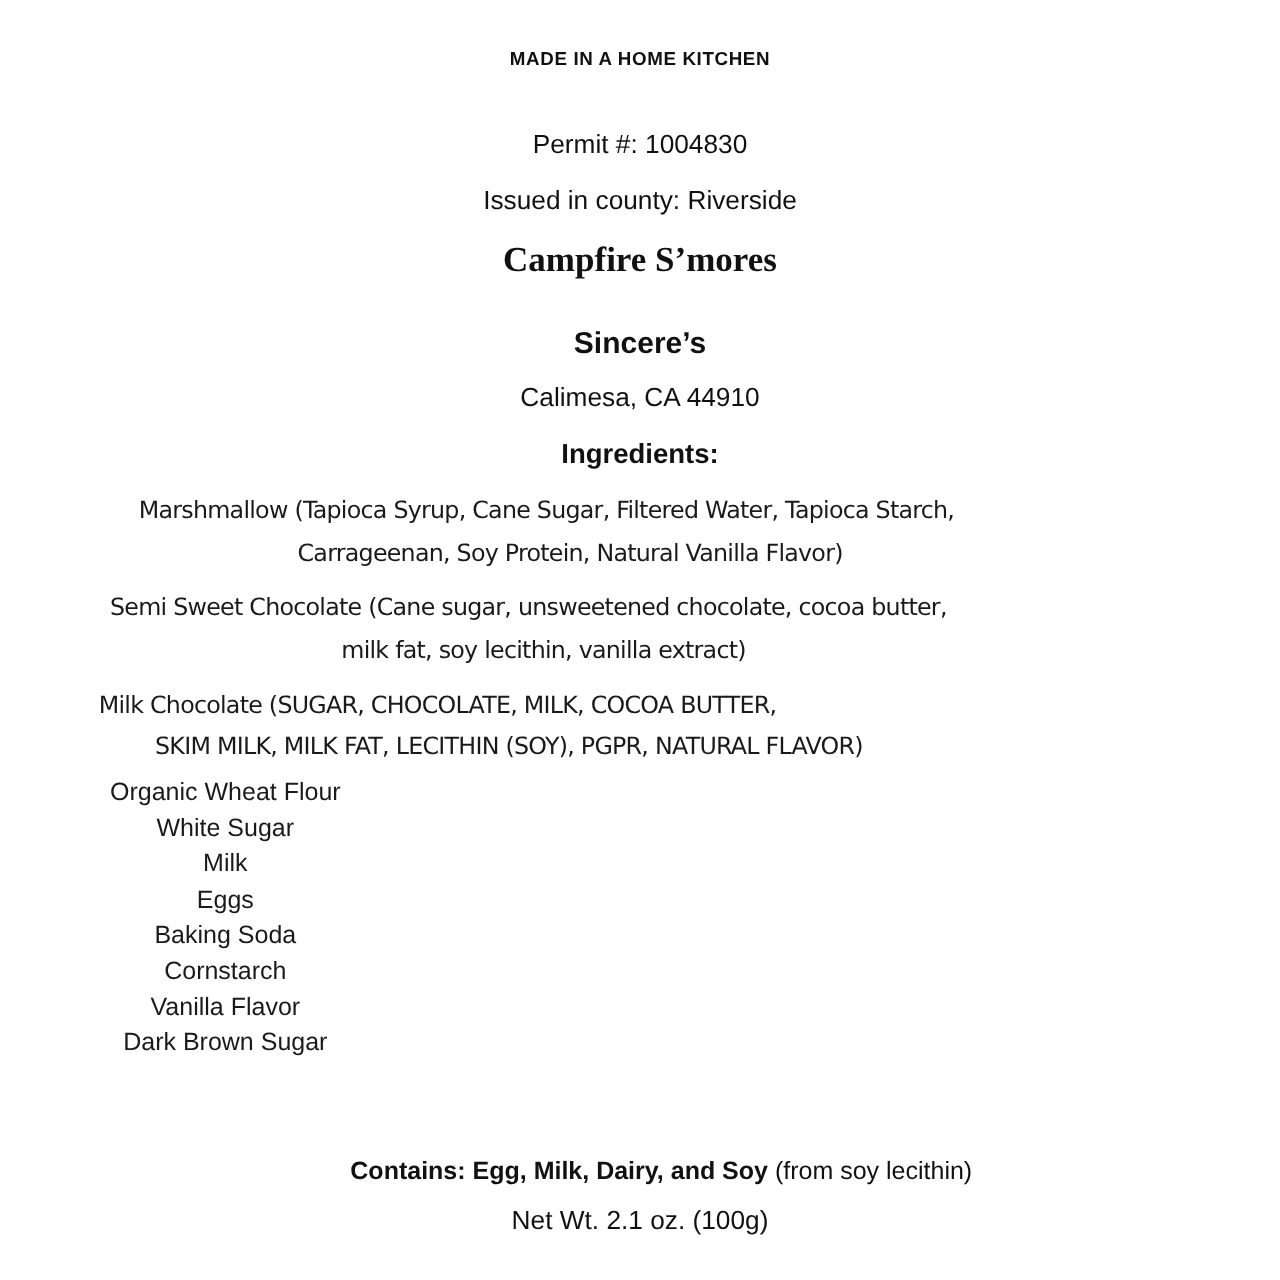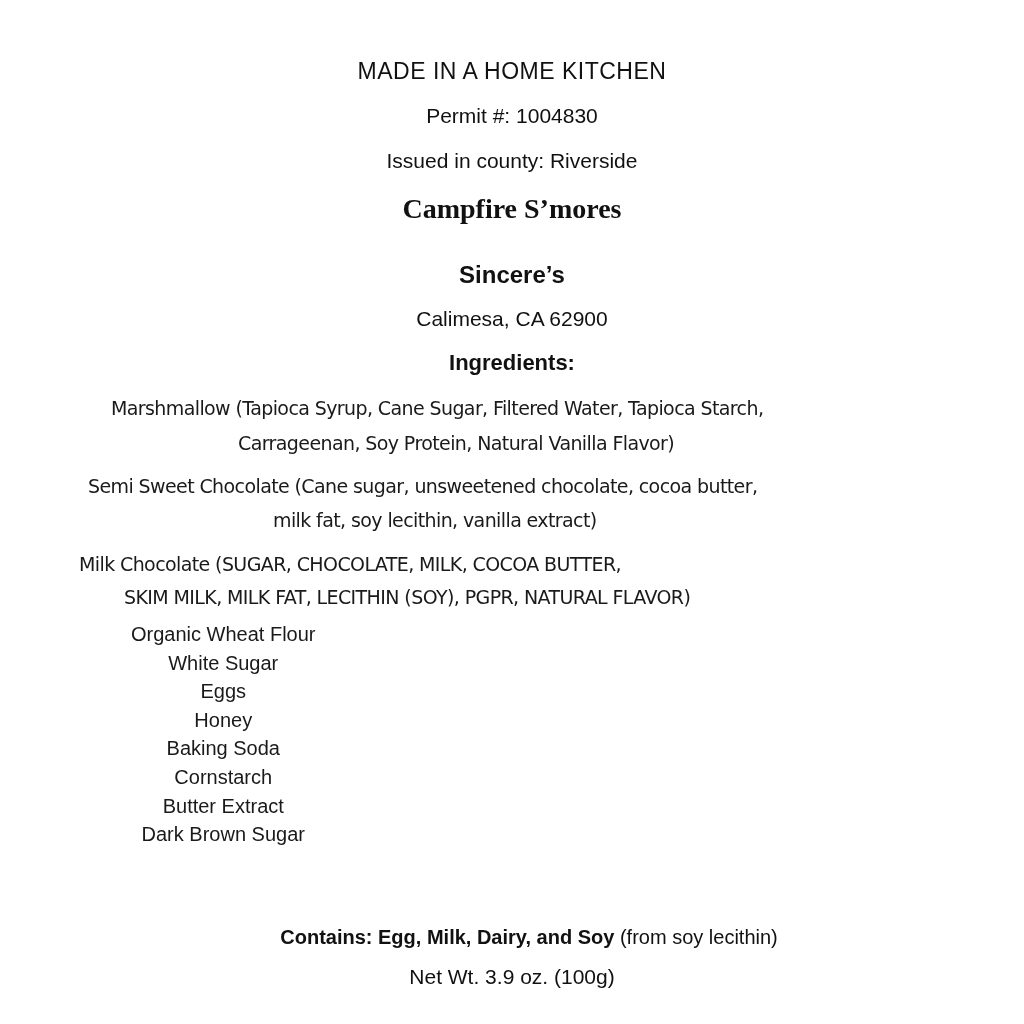--- a/index.html
+++ b/index.html
@@ -1,55 +1,55 @@
 <!DOCTYPE html>
 <html><head>
   <meta charset="utf-8">
   <style>
     html, body { margin:0; padding:0; }
     body { width:1024px; height:1024px; background:#ffffff; color:#111; position:relative; overflow:hidden; font-family:"Liberation Sans", sans-serif; }
     .c { position:absolute; left:0; width:1024px; text-align:center; white-space:nowrap; }
     .l { position:absolute; white-space:nowrap; }
-    .h1 { top:58px; font-size:23px; font-weight:normal; letter-spacing:0.5px; }
+    .h1 { top:39px; font-size:15px; font-weight:bold; letter-spacing:0.5px; }
     .sm { font-size:21px; }
     .title { top:193px; font-family:"Liberation Serif", serif; font-weight:bold; font-size:28px; }
     .brand { top:261px; font-size:24px; font-weight:bold; }
     .ing-h { top:350px; font-size:22px; font-weight:bold; }
     .ing { font-size:20px; color:#1a1a1a;text-align:center; }
     .cond { font-family:"DejaVu Sans", sans-serif; font-size:19px; letter-spacing:-0.6px; }
-    .list div { height:28.6px; font-size:20px;margin-left:43px; }
+    .list div { height:28.6px; font-size:20px; }
     .contains { top:926px; font-size:20px;margin-left:17px; }
     .contains b { font-weight:bold; }
   </style>
 </head>
 <body>
 
 <div class="c h1">MADE IN A HOME KITCHEN</div>
 <div class="c sm" style="top:104px">Permit #: 1004830</div>
 <div class="c sm" style="top:149px">Issued in county: Riverside</div>
 <div class="c title">Campfire S’mores</div>
 <div class="c brand">Sincere’s</div>
-<div class="c sm" style="top:307px">Calimesa, CA 62900</div>
+<div class="c sm" style="top:307px">Calimesa, CA 44910</div>
 <div class="c ing-h">Ingredients:</div>
 
 <div class="l ing cond" style="left:111px; top:397px">Marshmallow (Tapioca Syrup, Cane Sugar, Filtered Water, Tapioca Starch,</div>
 <div class="l ing cond" style="left:238px; top:432px">Carrageenan, Soy Protein, Natural  Vanilla Flavor)</div>
 <div class="l ing cond" style="left:88px; top:475px">Semi Sweet Chocolate (Cane sugar, unsweetened chocolate, cocoa butter,</div>
 <div class="l ing cond" style="left:273px; top:509px">milk fat, soy lecithin, vanilla extract)</div>
 <div class="l ing cond" style="left:79px; top:553px">Milk Chocolate (SUGAR, CHOCOLATE, MILK, COCOA BUTTER,</div>
 <div class="l ing cond" style="left:124px; top:586px">SKIM MILK, MILK FAT, LECITHIN (SOY), PGPR, NATURAL FLAVOR)</div>
 
 <div class="l list ing" style="left:88px; top:623px">
   <div>Organic Wheat Flour</div>
   <div>White Sugar</div>
+  <div>Milk</div>
   <div>Eggs</div>
-  <div>Honey</div>
   <div>Baking Soda</div>
   <div>Cornstarch</div>
-  <div>Butter Extract</div>
+  <div>Vanilla Flavor</div>
   <div>Dark Brown Sugar</div>
 </div>
 
 <div class="c contains">
   <b>Contains: Egg, Milk, Dairy, and Soy</b>
   <span>(from soy lecithin)</span>
 </div>
-<div class="c sm" style="top:965px">Net Wt. 3.9 oz. (100g)</div>
+<div class="c sm" style="top:965px">Net Wt. 2.1 oz. (100g)</div>
 
 </body></html>

